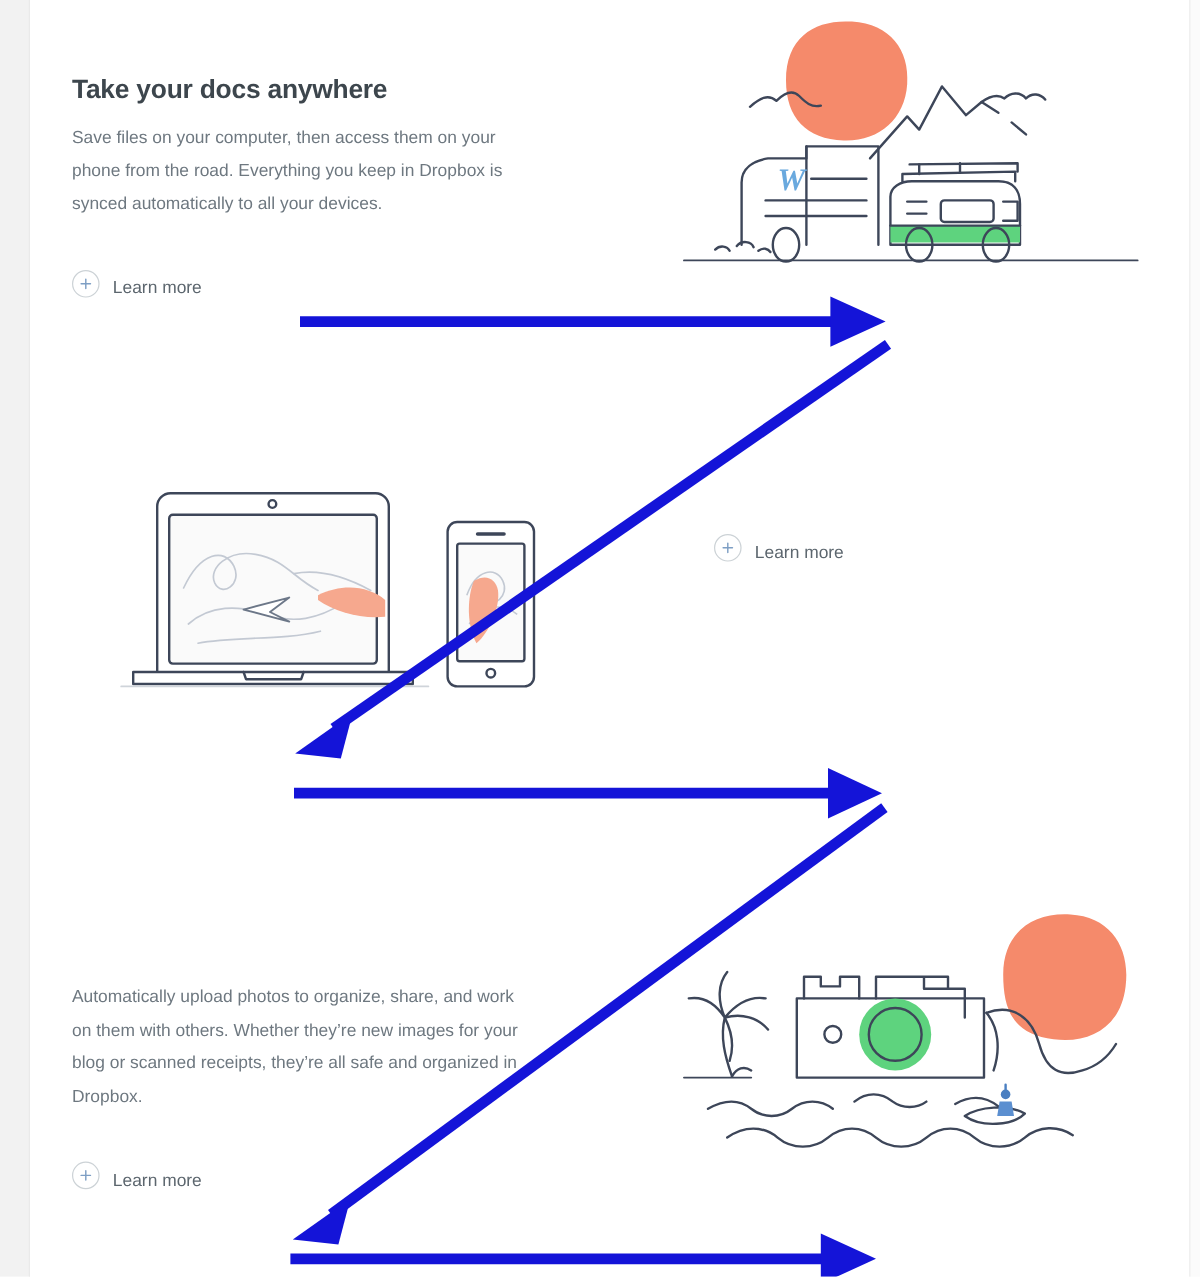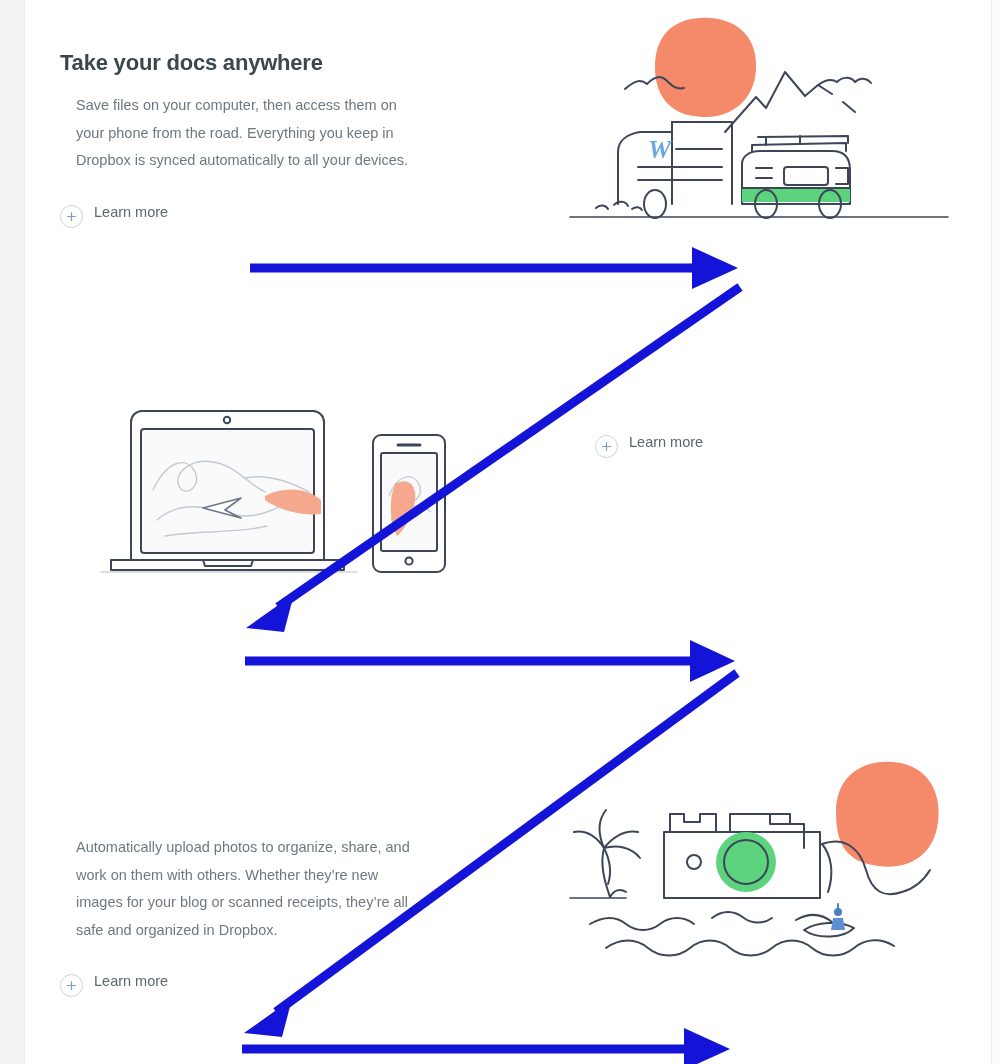--- a/index.html
+++ b/index.html
@@ -39,28 +39,28 @@
     font-weight: bold;
     color: #3d464d;
     letter-spacing: -0.2px;
     margin: 0 0 14px 0;
     line-height: 1.2;
   }
   .sec-body {
     font-size: 14.5px;
     color: #6e7880;
     line-height: 27.5px;
-    margin: 16px;
+    margin: 0;
     max-width: 372px;
   }
   .learn-more {
     display: flex;
-    align-items: flex-start;
+    align-items: flex-end;
     gap: 11px;
-    margin-top: 30px;
+    margin-top: 40px;
     cursor: pointer;
     width: max-content;
   }
   .plus-circle {
     width: 21px; height: 21px;
     border-radius: 50%;
     border: 1px solid #ccd2d6;
     display: flex;
     align-items: center;
     justify-content: center;
@@ -84,21 +84,21 @@
     width: 1000px; height: 1064px;
     pointer-events: none;
   }
 </style>
 </head>
 <body>
 
 <div id="page-gutter-left"></div>
 <div id="page-gutter-right"></div>
 
-<div class="section" style="left:60px; top:50px; width:380px;">
+<div class="section" style="left:60px; top:62px; width:380px;">
   <h2 class="sec-heading">Take your docs anywhere</h2>
   <p class="sec-body">Save files on your computer, then access them on your phone from the road. Everything you keep in Dropbox is synced automatically to all your devices.</p>
   <div class="learn-more">
     <span class="plus-circle">
       <svg width="13" height="13" viewBox="0 0 13 13" aria-hidden="true">
         <path d="M6.5 2.6 V10.4 M2.6 6.5 H10.4" stroke="#7d9ec4" stroke-width="1.2" stroke-linecap="round"></path>
       </svg>
     </span>
     <span class="learn-more-label">Learn more</span>
   </div>

